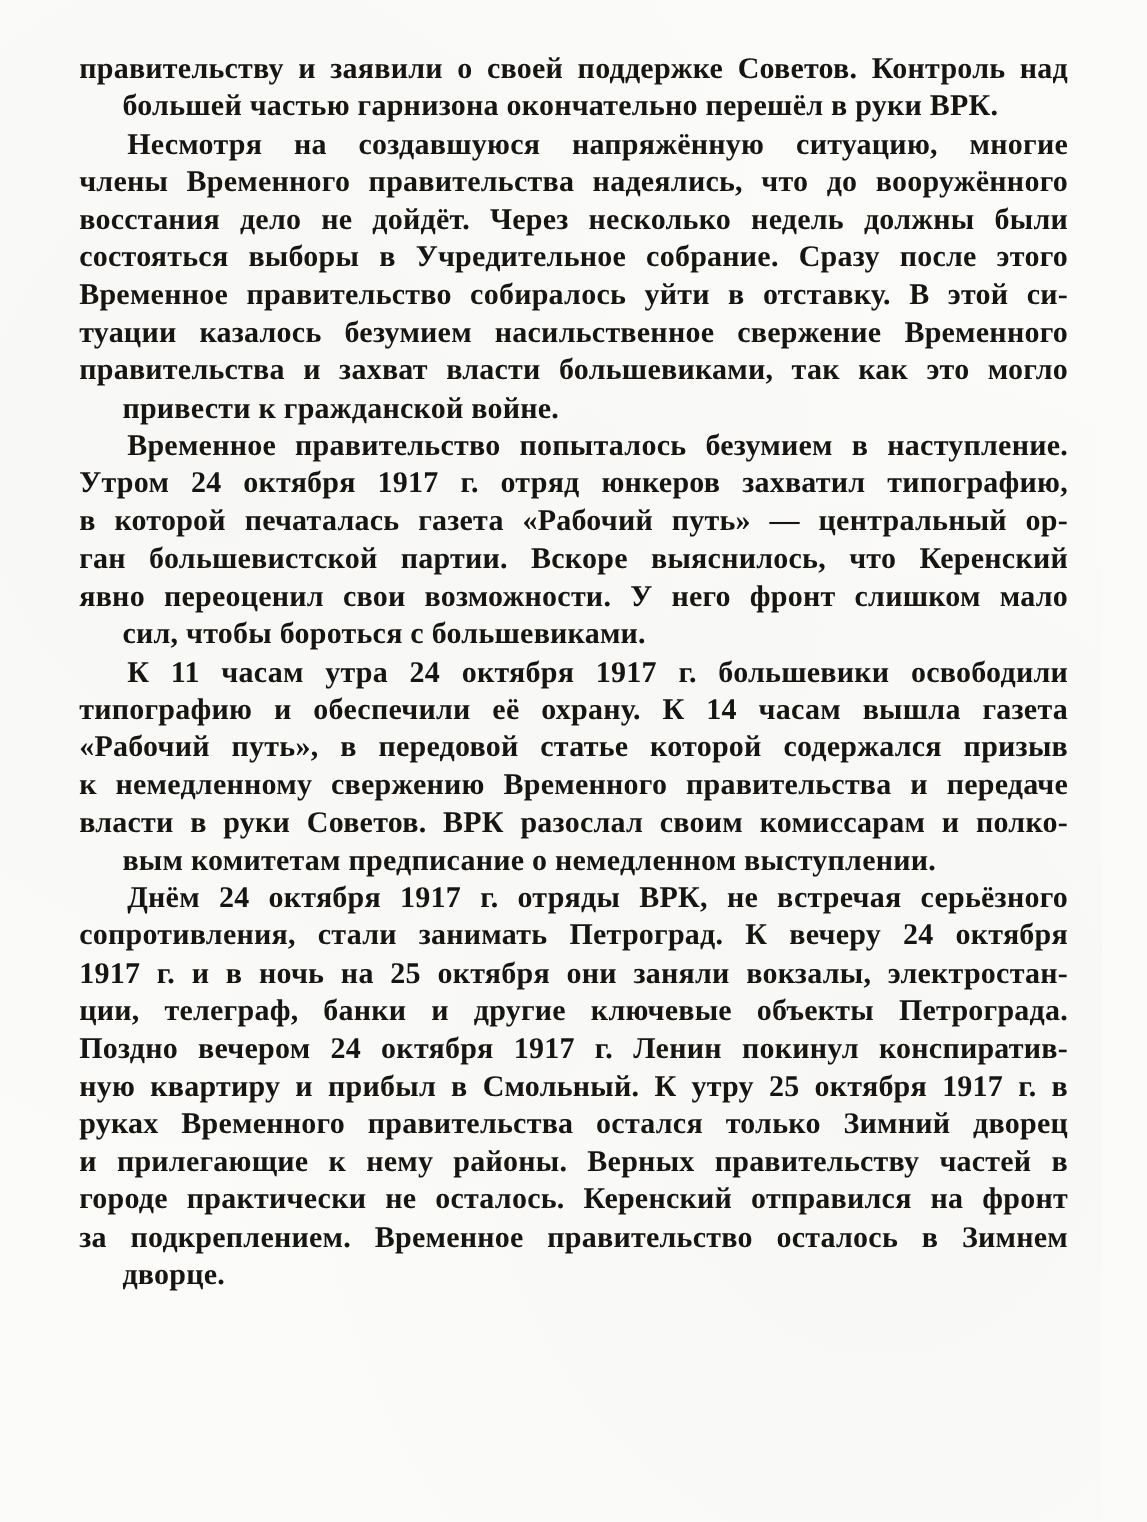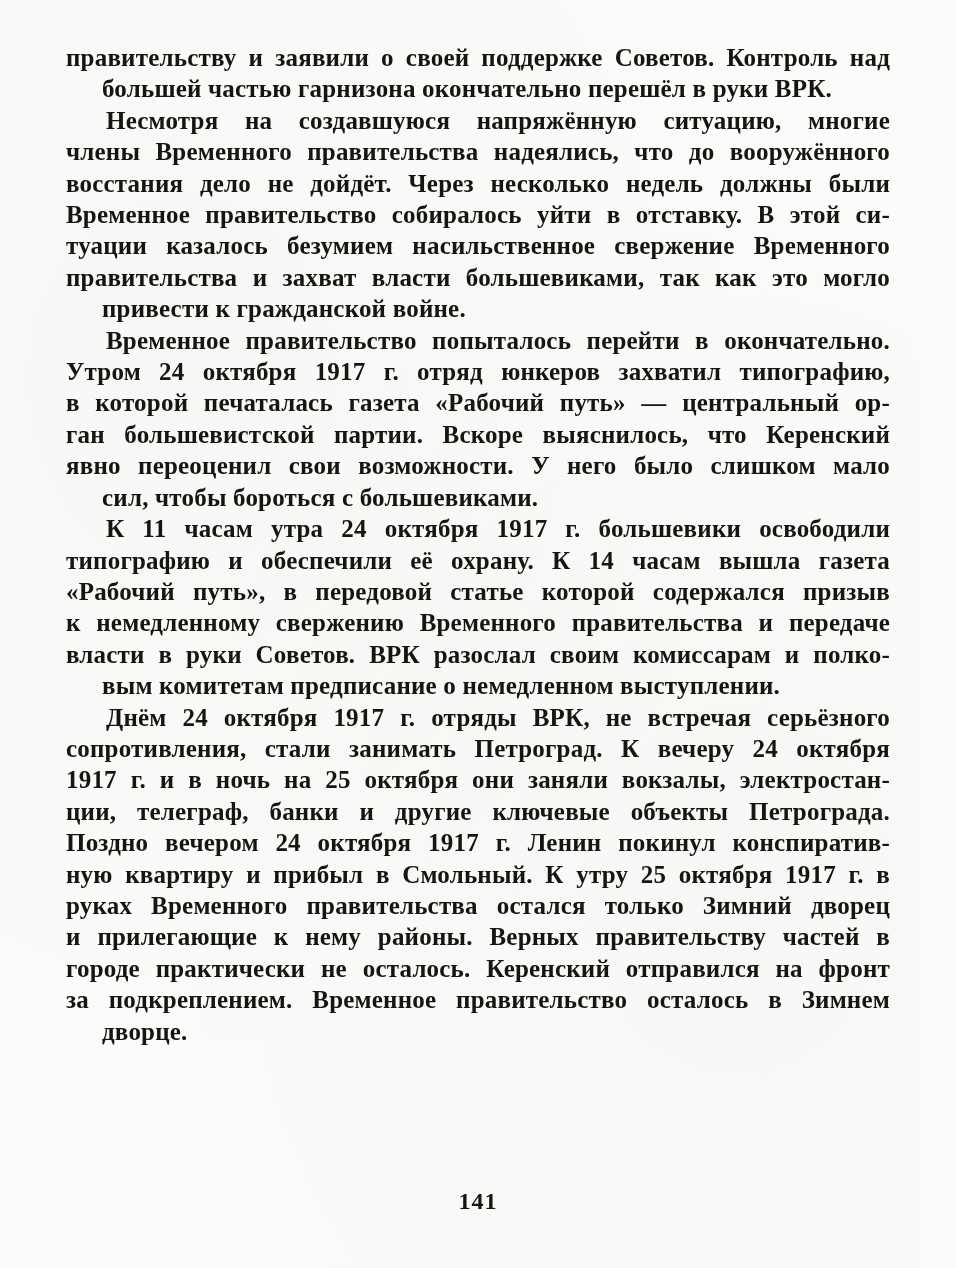--- a/index.html
+++ b/index.html
@@ -73,31 +73,32 @@
 <div class="page">
   <div class="text-block">
       <div class="paragraph">
         <div class="line">правительству и заявили о своей поддержке Советов. Контроль над</div>
         <div class="line para-end">большей частью гарнизона окончательно перешёл в руки ВРК.</div>
       </div>
       <div class="paragraph">
         <div class="line indent">Несмотря на создавшуюся напряжённую ситуацию, многие</div>
         <div class="line">члены Временного правительства надеялись, что до вооружённого</div>
         <div class="line">восстания дело не дойдёт. Через несколько недель должны были</div>
+        <div class="line">состояться выборы в Учредительное собрание. Сразу после этого</div>
         <div class="line">Временное правительство собиралось уйти в отставку. В этой си-</div>
         <div class="line">туации казалось безумием насильственное свержение Временного</div>
         <div class="line">правительства и захват власти большевиками, так как это могло</div>
         <div class="line para-end">привести к гражданской войне.</div>
       </div>
       <div class="paragraph">
-        <div class="line indent">Временное правительство попыталось перейти в окончательно.</div>
+        <div class="line indent">Временное правительство попыталось безумием в наступление.</div>
         <div class="line">Утром 24 октября 1917 г. отряд юнкеров захватил типографию,</div>
         <div class="line">в которой печаталась газета «Рабочий путь» — центральный ор-</div>
         <div class="line">ган большевистской партии. Вскоре выяснилось, что Керенский</div>
-        <div class="line">явно переоценил свои возможности. У него было слишком мало</div>
+        <div class="line">явно переоценил свои возможности. У него фронт слишком мало</div>
         <div class="line para-end">сил, чтобы бороться с большевиками.</div>
       </div>
       <div class="paragraph">
         <div class="line indent">К 11 часам утра 24 октября 1917 г. большевики освободили</div>
         <div class="line">типографию и обеспечили её охрану. К 14 часам вышла газета</div>
         <div class="line">«Рабочий путь», в передовой статье которой содержался призыв</div>
         <div class="line">к немедленному свержению Временного правительства и передаче</div>
         <div class="line">власти в руки Советов. ВРК разослал своим комиссарам и полко-</div>
         <div class="line para-end">вым комитетам предписание о немедленном выступлении.</div>
       </div>
@@ -108,14 +109,13 @@
         <div class="line">ции, телеграф, банки и другие ключевые объекты Петрограда.</div>
         <div class="line">Поздно вечером 24 октября 1917 г. Ленин покинул конспиратив-</div>
         <div class="line">ную квартиру и прибыл в Смольный. К утру 25 октября 1917 г. в</div>
         <div class="line">руках Временного правительства остался только Зимний дворец</div>
         <div class="line">и прилегающие к нему районы. Верных правительству частей в</div>
         <div class="line">городе практически не осталось. Керенский отправился на фронт</div>
         <div class="line">за подкреплением. Временное правительство осталось в Зимнем</div>
         <div class="line para-end">дворце.</div>
       </div>
     </div>
-  <div class="page-number">141</div>
 </div>
 
 </body></html>

